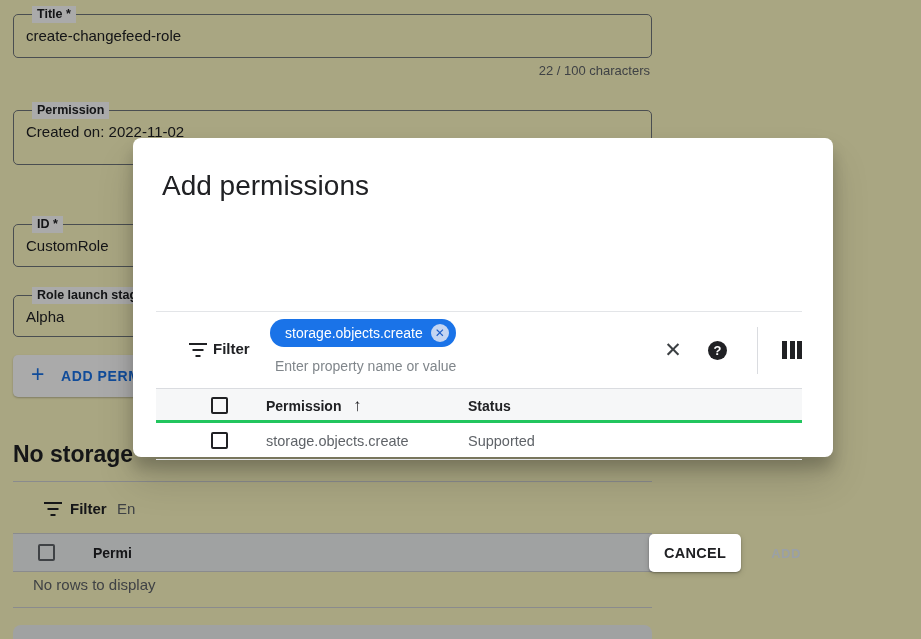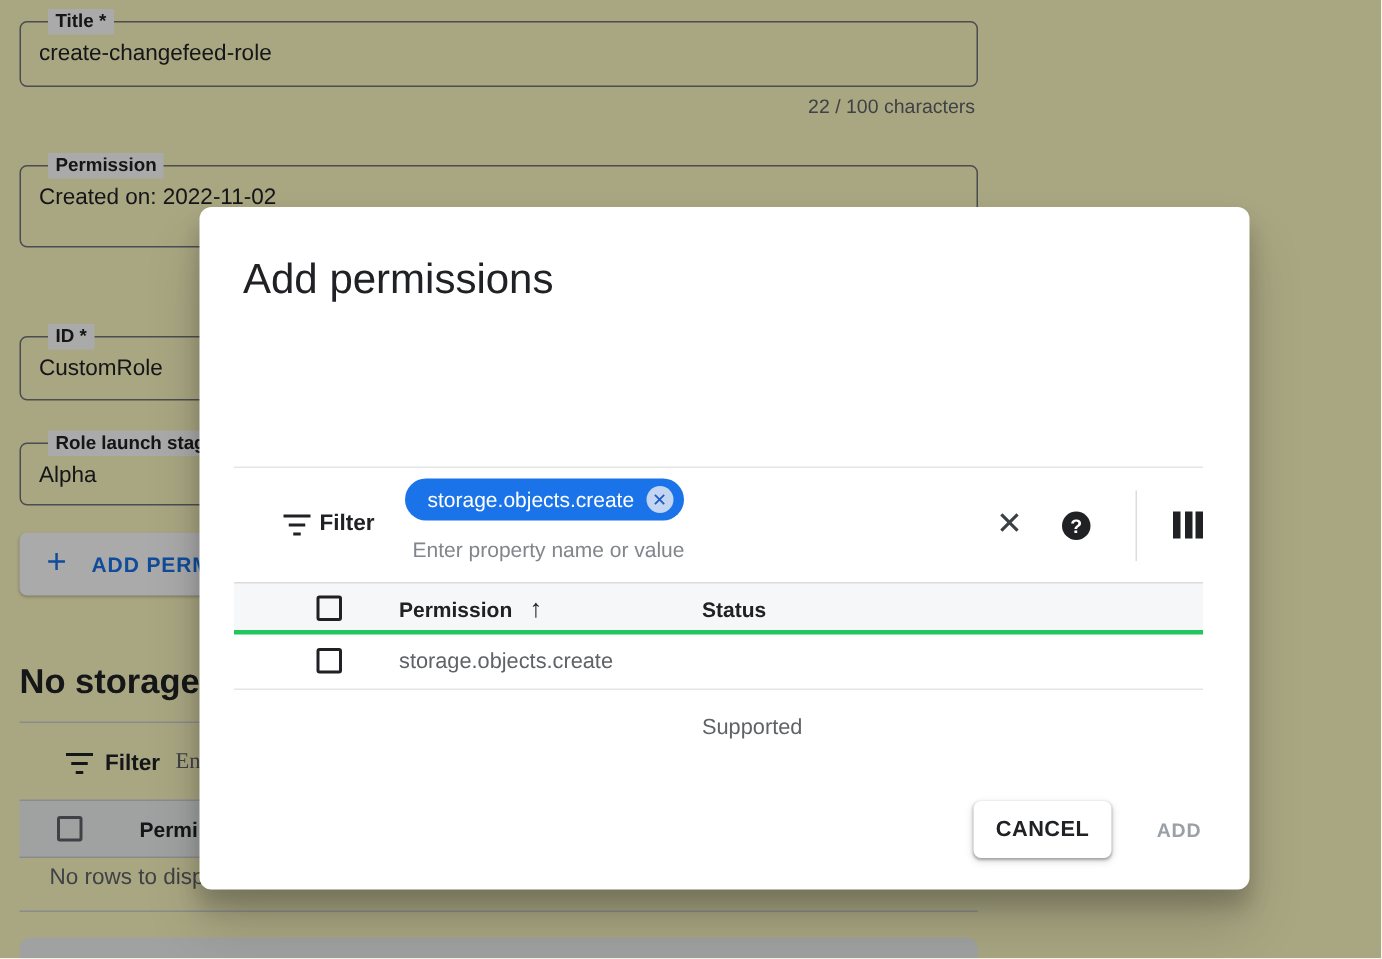--- a/index.html
+++ b/index.html
@@ -24,35 +24,35 @@
   .bg-heading { position:absolute; left:13px; top:441px; font-size:23px; font-weight:600;
               color:#202124; white-space:nowrap; }
   .hr { position:absolute; left:13px; width:639px; height:0; border-top:1px solid #cfd1d4; }
   .bg-filterrow { position:absolute; left:44px; top:498px; height:22px; }
   .f-icon { position:absolute; width:18px; height:15px; }
   .f-icon i { position:absolute; left:50%; transform:translateX(-50%); height:2.4px; background:#202124; display:block; }
   .f-icon i:nth-child(1){ top:0; width:18px; } .f-icon i:nth-child(2){ top:6px; width:11px; }
   .f-icon i:nth-child(3){ top:12px; width:5px; }
   .bg-filterrow .f-icon { left:0; top:4px; }
   .bg-filterrow .flabel { position:absolute; left:26px; top:2px; font-size:15px; font-weight:600; color:#202124; }
-  .bg-filterrow .fph { position:absolute; left:73px; top:2px; font-size:15px; color:#5f6368; white-space:nowrap;font-family:Liberation Serif, serif; }
+  .bg-filterrow .fph { position:absolute; left:73px; top:2px; font-size:15px; color:#5f6368; white-space:nowrap; }
   .bg-thead { position:absolute; left:13px; top:533px; width:639px; height:39px; background:#f1f3f4;
               border-top:1px solid #cfd1d4; border-bottom:1px solid #cfd1d4; }
   .cbox { position:absolute; width:17px; height:17px; border:2px solid #202124; border-radius:2px; background:transparent; }
   .bg-thead .cbox { left:25px; top:10px; border-color:#5f6368; }
   .bg-thead .col { position:absolute; left:80px; top:11px; font-size:14px; font-weight:600; color:#202124; white-space:nowrap; }
   .bg-norows { position:absolute; left:33px; top:576px; font-size:15px; color:#5f6368; white-space:nowrap; }
   .bg-bottompanel { position:absolute; left:13px; top:625px; width:639px; height:16px;
               background:#f1f3f4; border-radius:8px 8px 0 0; }
 
   
   .backdrop { position:absolute; inset:0; background:rgba(0,0,0,.335); }
 
   
-  .modal { position:absolute; left:133px; top:138px; width:700px; height:455px; background:#fff;
+  .modal { position:absolute; left:133px; top:138px; width:700px; height:319px; background:#fff;
            border-radius:8px; box-shadow:0 11px 15px rgba(0,0,0,.2), 0 24px 38px rgba(0,0,0,.14); }
   .m-title { position:absolute; left:29px; top:32px; font-size:28px; font-weight:400; color:#202124; }
   .m-select { position:absolute; left:23px; top:107px; width:646px; height:43px;
               border:1px solid #80868b; border-radius:5px; cursor:pointer; }
   .m-select .sel-text { position:absolute; left:15px; top:12px; font-size:15px; color:#3c4043; }
   .caret { position:absolute; right:20px; top:19px; width:0; height:0;
            border-left:6px solid transparent; border-right:6px solid transparent; border-top:7px solid #202124; }
   .m-toolbar { position:absolute; left:23px; top:173px; width:646px; height:77px; border-top:1px solid #e3e5e8; }
   .m-toolbar .f-icon { left:33px; top:31px; }
   .m-toolbar .flabel { position:absolute; left:57px; top:28px; font-size:15px; font-weight:600; color:#202124; }
@@ -71,21 +71,21 @@
   .tool-cols i { display:block; width:5px; height:18px; background:#202124; }
   .m-thead { position:absolute; left:23px; top:250px; width:646px; height:35px; background:#f6f7f8;
           border-top:1px solid #dadce0; border-bottom:3px solid #22c55e;text-decoration:underline; }
   .m-thead .cbox { left:55px; top:8px; }
   .m-thead .col1 { position:absolute; left:110px; top:9px; font-size:14px; font-weight:600; color:#202124; }
   .sort-arrow { position:absolute; left:197px; top:7px; font-size:17px; font-weight:600; color:#202124; }
   .m-thead .col2 { position:absolute; left:312px; top:9px; font-size:14px; font-weight:600; color:#202124; }
   .m-row { position:absolute; left:23px; top:286px; width:646px; height:36px; border-bottom:1px solid #e3e5e8; }
   .m-row .cbox { left:55px; top:8px; }
   .m-row .cell1 { position:absolute; left:110px; top:9px; font-size:14.5px; color:#5f6368; white-space:nowrap; }
-  .m-row .cell2 { position:absolute; left:312px; top:9px; font-size:14.5px; color:#5f6368; white-space:nowrap;margin-top:44px; }
+  .m-row .cell2 { position:absolute; left:312px; top:9px; font-size:14.5px; color:#5f6368; white-space:nowrap; }
   .btn-cancel { position:absolute; left:516px; top:396px; width:92px; height:38px; background:#fff;
           border:none; border-radius:5px; box-shadow:0 1px 2px rgba(0,0,0,.3), 0 2px 6px rgba(0,0,0,.15);
           font-family:inherit; font-size:14.5px; font-weight:600; letter-spacing:.3px; color:#202124; cursor:pointer; }
   .btn-add { position:absolute; left:629px; top:396px; width:48px; height:38px; background:none; border:none;
           font-family:inherit; font-size:13px; font-weight:600; letter-spacing:.5px; color:#9aa0a6; }
 </style>
 </head>
 <body>
 
 <div class="screen">

